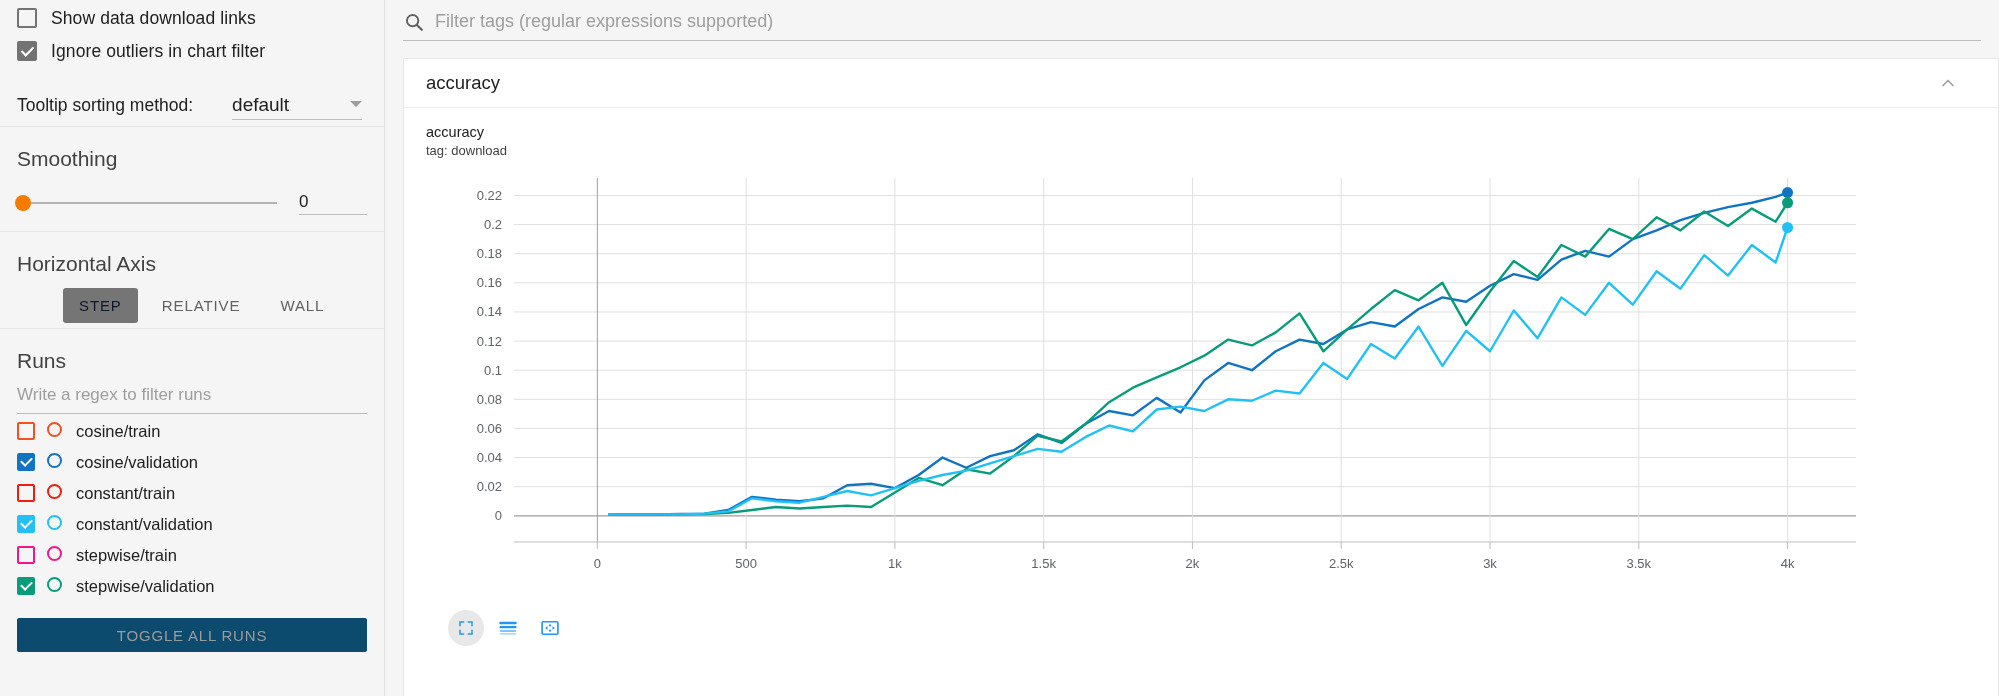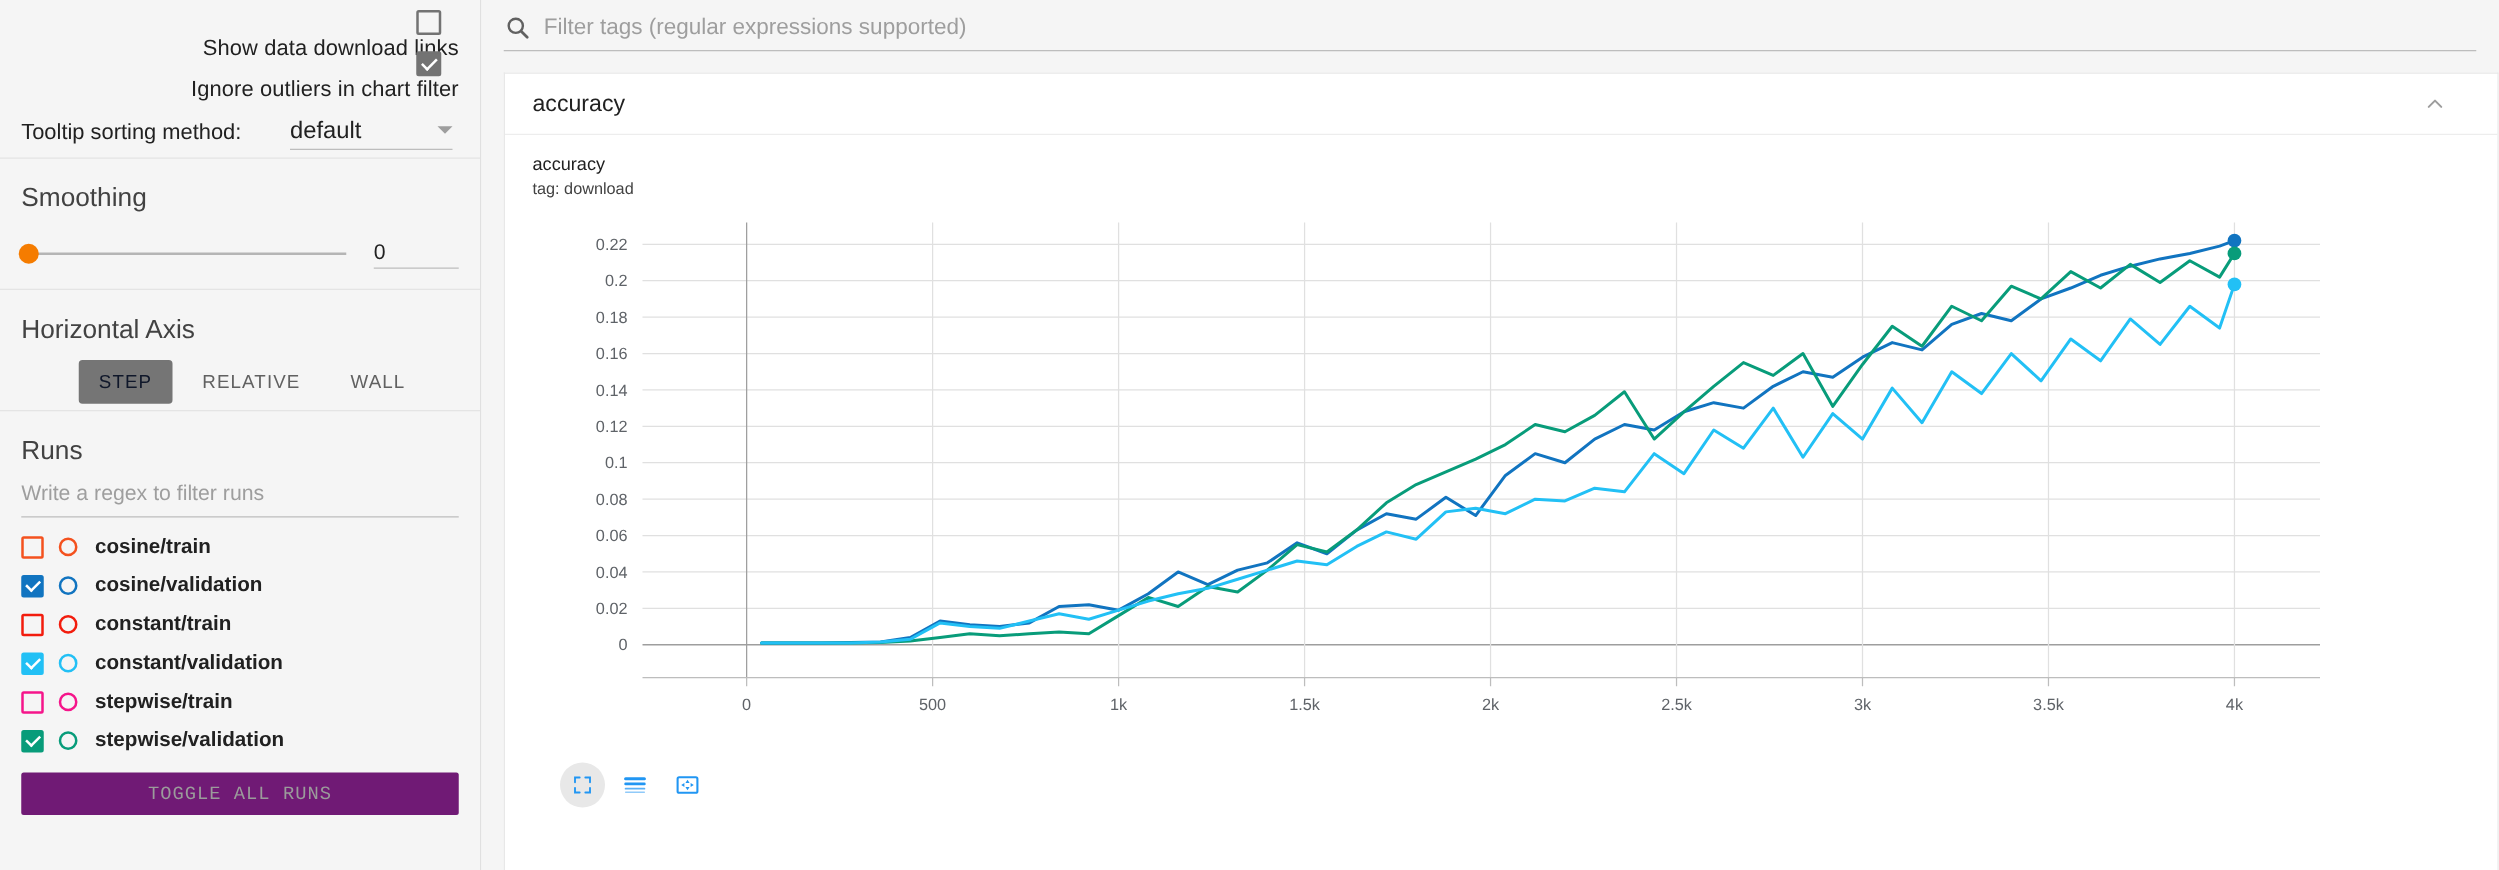--- a/index.html
+++ b/index.html
@@ -18,21 +18,21 @@
     width: 385px;
     flex: 0 0 385px;
     background: #f5f5f5;
     border-right: 1px solid #e0e0e0;
     padding: 0 0 0 0;
     position: relative;
   }
   .sb-section { padding: 0 17px; }
   .sb-divider { height: 1px; background: #e4e4e4; margin: 0; }
 
-  .cb-row { display: flex; align-items: flex-end; height: 33px; cursor: default; flex-direction: column; }
+  .cb-row { display: flex; align-items: flex-start; height: 33px; cursor: default; }
   .cb-row:first-child { margin-top: 8px; }
   .cbx {
     width: 20px; height: 20px; flex: 0 0 20px;
     border: 2px solid #737373; border-radius: 2px;
     background: transparent; margin-right: 14px;
     position: relative;
   }
   .cbx.checked { background: #737373; border-color: #737373; }
   .cbx.checked::after {
     content: ""; position: absolute;
@@ -80,43 +80,43 @@
 
   .runs-input {
     width: 100%; border: none; outline: none; background: transparent;
     border-bottom: 1px solid #bdbdbd;
     font-size: 17px; color: #212121; padding: 8px 0 8px 0;
     font-family: "Liberation Sans", sans-serif;
     margin-bottom: 8px;
   }
   .runs-input::placeholder { color: #9e9e9e; }
 
-  .run-row { display: flex; align-items: center; height: 31px; font-weight: bold; }
+  .run-row { display: flex; height: 31px; }
   .run-cbx {
     width: 18px; height: 18px; flex: 0 0 18px;
     border: 2px solid; border-radius: 2px; margin-right: 12px;
     position: relative; background: transparent;
   }
   .run-cbx.checked::after {
     content: ""; position: absolute;
     left: 4px; top: 0px; width: 5px; height: 9px;
     border: solid #fff; border-width: 0 2px 2px 0;
     transform: rotate(45deg);
   }
   .run-circle {
     width: 15px; height: 15px; flex: 0 0 15px;
     border: 2px solid; border-radius: 50%; margin-right: 14px;
   }
   .run-label { font-size: 16.5px; color: #212121; }
 
   .toggle-all {
     margin: 10px 0 0 0; height: 34px; width: 100%;
-    background: #701a75; border: none; border-radius: 2px;
+    background: #0c4a6e; border: none; border-radius: 2px;
     font-size: 15px; letter-spacing: .8px; color: #9b9b9b;
-    font-family: Liberation Mono, monospace;
+    font-family: Liberation Sans, sans-serif;
   }
 
   
   .main { flex: 1 1 auto; background: #f5f5f5; position: relative; }
 
   .searchbar {
     display: flex; align-items: center;
     margin: 10px 18px 0 18px;
     border-bottom: 1px solid #bdbdbd;
     padding-bottom: 7px;

